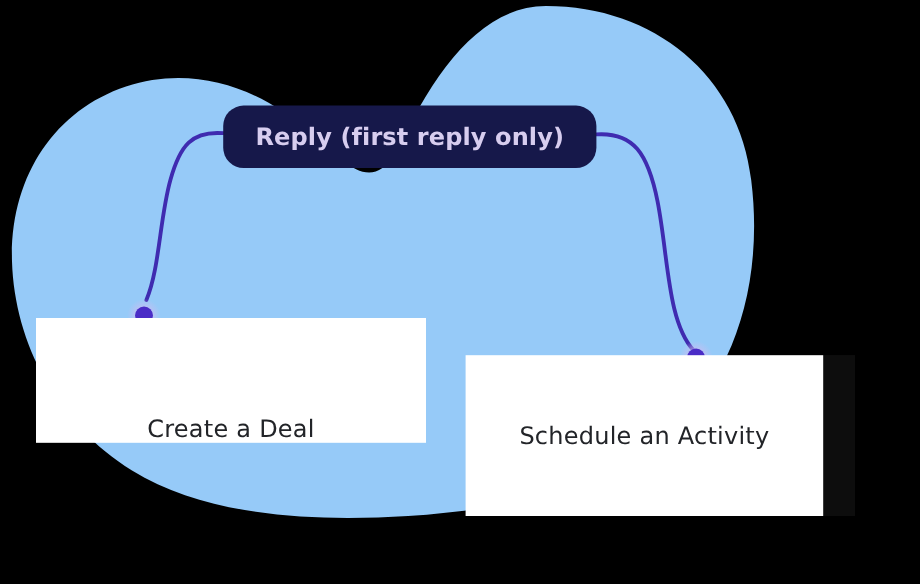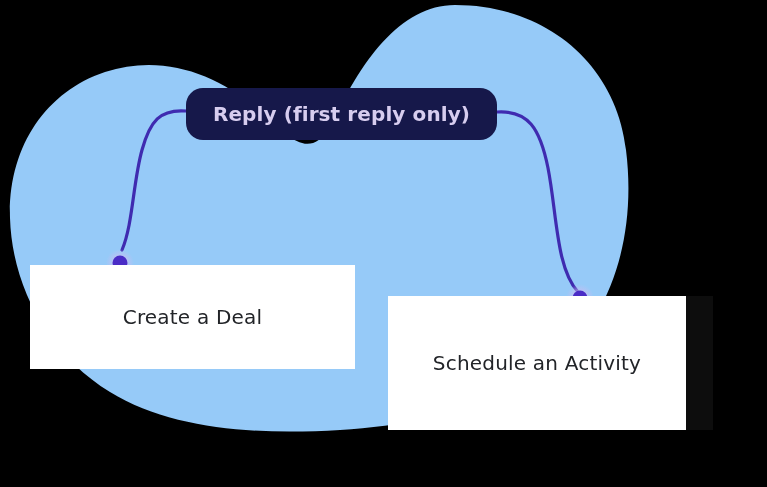--- a/index.html
+++ b/index.html
@@ -16,20 +16,21 @@
   .card{
     position:absolute;
     background:#ffffff;
     display:flex;align-items:center;justify-content:center;
     color:#222428;
     letter-spacing:.2px;
   }
   #card-deal{
     left:30px;top:265px;width:325px;height:104px;
     font-size:20px;
+    align-items:flex-end;
   }
   #card-activity{
     left:388px;top:296px;width:298px;height:134px;
     font-size:20px;
   }
   .card-label{pointer-events:none;}
 
   
   #reply-box{
     position:absolute;

